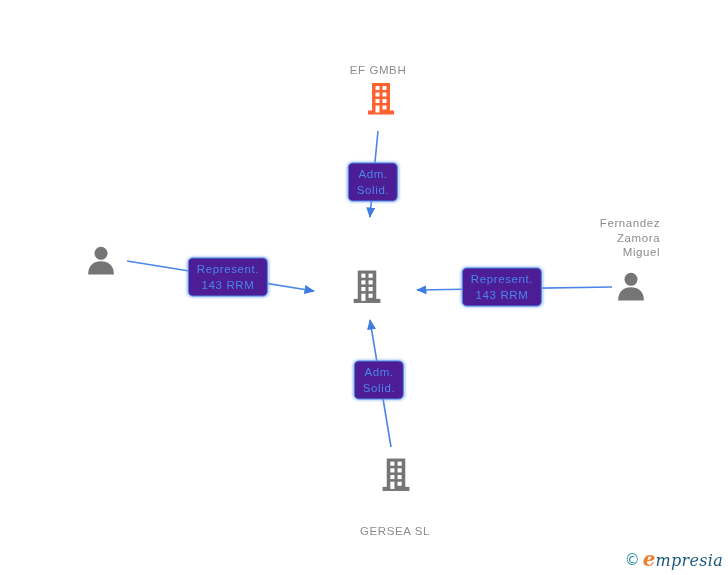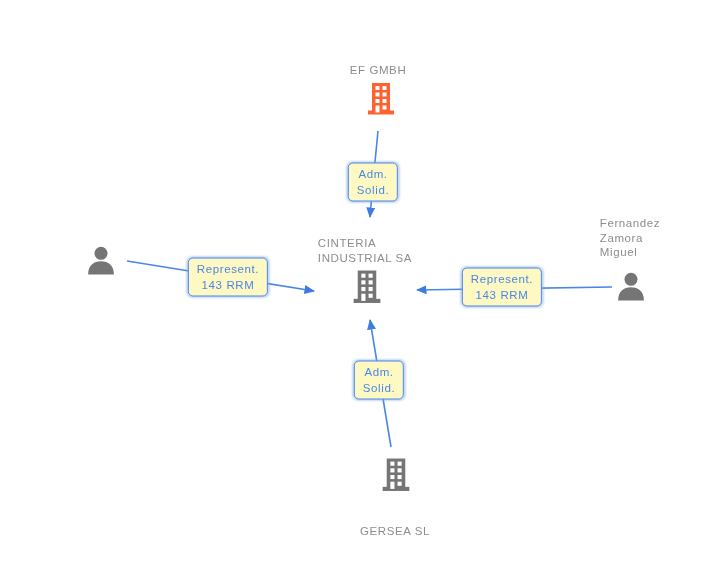--- a/index.html
+++ b/index.html
@@ -10,38 +10,38 @@
     font-family:"Liberation Sans", sans-serif;
     overflow:hidden;
   }
   svg.edges {
     position:absolute; left:0; top:0; width:728px; height:575px;
     z-index:1;
   }
   .node-label {
     position:absolute; z-index:3;
     transform:translateX(-50%);
-    text-align:left;
+    text-align:right;
     font-size:11.5px;
     letter-spacing:0.6px;
     line-height:14.5px;
     color:var(--label-gray);
     white-space:pre-line;
   }
   .node-icon {
     position:absolute; z-index:3;
     transform:translate(-50%,-50%);
     color:var(--node-gray);
     cursor:pointer;
   }
   .node-icon.company-accent { color:var(--company-orange); }
   .edge-box {
     position:absolute; z-index:2;
     transform:translate(-50%,-50%);
-    background:#fef9c3;
+    background:#4c1d95;
     border:1px solid var(--edge-blue);
     border-radius:5px;
     box-shadow:0 0 2px 1.5px rgba(125,168,240,0.45);
     padding:3px 8px;
     font-size:11.5px;
     letter-spacing:0.6px;
     line-height:15.5px;
     color:var(--edge-blue);
     text-align:center;
     white-space:pre-line;
@@ -107,22 +107,20 @@
         <rect x="18.5" y="4" width="4" height="4" fill="#fff"></rect>
       <rect x="11.5" y="10.5" width="4" height="4" fill="#fff"></rect>
         <rect x="18.5" y="10.5" width="4" height="4" fill="#fff"></rect>
       <rect x="11.5" y="17" width="4" height="4" fill="#fff"></rect>
         <rect x="18.5" y="17" width="4" height="4" fill="#fff"></rect>
       <rect x="11.5" y="23.5" width="4" height="7" fill="#fff"></rect>
         <rect x="18.5" y="23.5" width="4" height="4" fill="#fff"></rect>
     </svg>
   </div>
 
-  <div class="node-label" style="left:365px; top:236px;">CINTERIA
-INDUSTRIAL SA</div>
   <div class="node-icon" style="left:367px; top:289px;">
     <svg width="35" height="35" viewBox="0 0 34 34">
       <rect x="8" y="1" width="18" height="30" fill="currentColor"></rect>
       <rect x="4" y="28.5" width="26" height="4" fill="currentColor"></rect>
       <rect x="11.5" y="4" width="4" height="4" fill="#fff"></rect>
         <rect x="18.5" y="4" width="4" height="4" fill="#fff"></rect>
       <rect x="11.5" y="10.5" width="4" height="4" fill="#fff"></rect>
         <rect x="18.5" y="10.5" width="4" height="4" fill="#fff"></rect>
       <rect x="11.5" y="17" width="4" height="4" fill="#fff"></rect>
         <rect x="18.5" y="17" width="4" height="4" fill="#fff"></rect>
@@ -157,14 +155,17 @@
   <div class="node-label" style="left:630px; top:216px;">Fernandez
 Zamora
 Miguel</div>
   <div class="node-icon" style="left:631px; top:289px;">
     <svg width="33" height="33" viewBox="0 0 32 32">
       <circle cx="16" cy="8.6" r="6.3" fill="currentColor"></circle>
       <path d="M3.5,29 C3.5,20.5 9,16.3 16,16.3 C23,16.3 28.5,20.5 28.5,29 Z" fill="currentColor"></path>
     </svg>
   </div>
 
+  <div class="logo">
+    <span class="copy">©</span><span class="brand-e">e</span><span class="brand-rest">mpresia</span>
+  </div>
 
 </div>
 
 </body></html>

